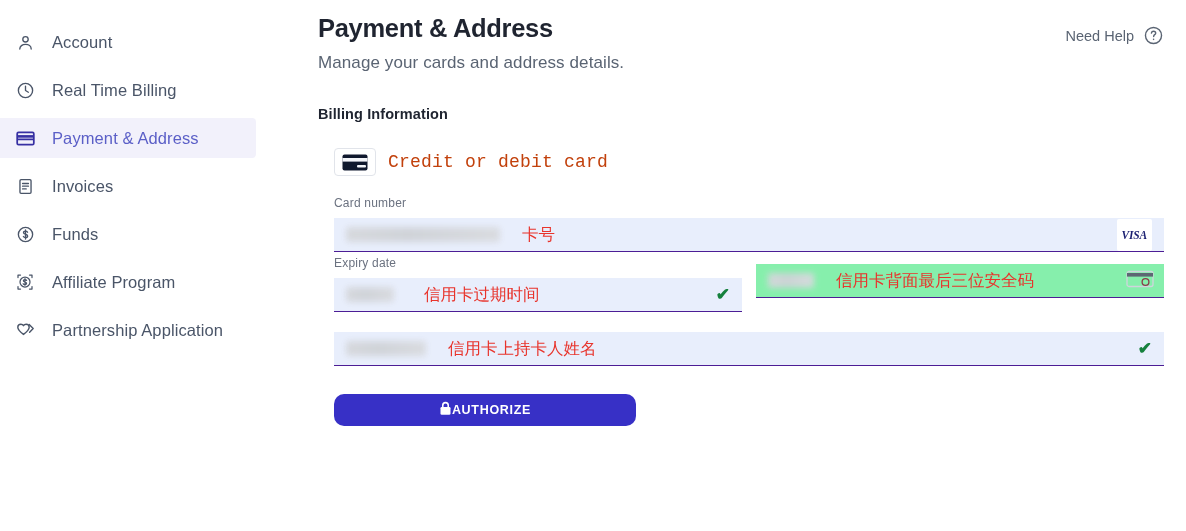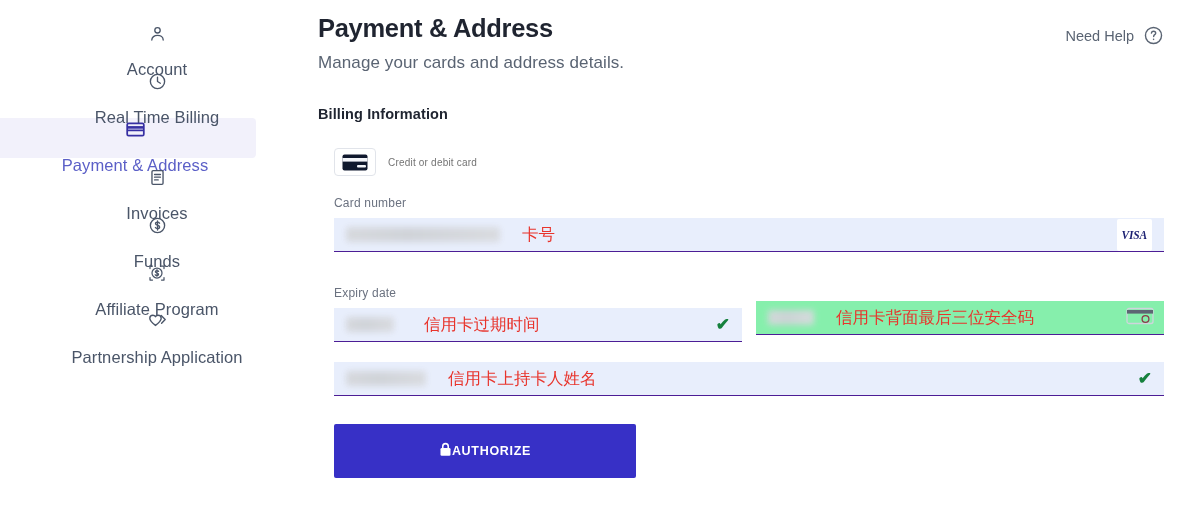--- a/index.html
+++ b/index.html
@@ -11,21 +11,20 @@
   }
   .page { position: relative; width: 1186px; height: 531px; display: flex; }
 
   
   .sidebar { width: 300px; flex: 0 0 300px; padding-top: 22px; background: #fff; }
   .nav-item {
     display: flex; align-items: center;
     height: 40px; padding-left: 14px;
     gap: 16px; cursor: pointer;
     border-radius: 0 4px 4px 0;
-    flex-direction: column;
   }
   .nav-item .nav-label {
     font-size: 16.5px; color: #4a5568; letter-spacing: .1px; white-space: nowrap;
   }
   .nav-item .ico { width: 22px; height: 22px; display: flex; align-items: center; justify-content: center; color: #4a5568; flex: 0 0 22px; }
   .nav-item.active { background: #f2f1fb; width: 256px; }
   .nav-item.active .nav-label { color: #5b5fc7; }
   .nav-item.active .ico { color: #3730a3; }
   .nav-gap { height: 8px; }
 
@@ -40,21 +39,21 @@
 
   .section-title { font-size: 14.5px; font-weight: bold; color: #1f2430; margin-top: 33px; letter-spacing: .1px; }
 
   .form { margin-top: 26px; margin-left: 16px; width: 830px; position: relative; }
 
   .card-type-row { display: flex; align-items: center; gap: 12px; }
   .card-brand-box {
     width: 42px; height: 28px; border: 1px solid #e1e4ea; border-radius: 4px;
     display: flex; align-items: center; justify-content: center; background: #fff;
   }
-  .card-type-label { font-size: 10px; color: #737373; letter-spacing: .2px; }
+  .card-type-label { font-size: 18px; color: #c2410c; letter-spacing: .2px; font-family: Liberation Mono, monospace; }
 
   .field-label { font-size: 12px; color: #6b7280; letter-spacing: .2px; }
 
   .field {
     position: relative; margin-top: 8px;
     height: 34px; border-bottom: 1px solid #4c1d95;
     display: flex; align-items: center;
   }
   .field.filled { background: #e8eefc; }
   .field.plain  { background: #86efac; }
@@ -71,28 +70,28 @@
   .check { margin-left: auto; color: #15803d; font-size: 17px; font-weight: bold; padding-right: 12px; line-height: 1; }
 
   .visa {
     margin-left: auto; margin-right: 12px; background: #fff;
     padding: 10px 5px; border-radius: 2px;
     font-family: "Liberation Serif", serif; font-style: italic; font-weight: bold;
     font-size: 11.5px; color: #1a1f71; letter-spacing: -.2px;
   }
   .cvc-ico { margin-left: auto; margin-right: 10px; }
 
-  .row-2 { display: flex; gap: 14px; margin-top: 34px; align-items: center; }
+  .row-2 { display: flex; gap: 14px; margin-top: 4px; }
   .col { width: 408px; }
 
   .field-block { margin-top: 20px; }
 
   .authorize {
-    margin-top: 28px; width: 302px; height: 54px;
-    background: #3730c6; border: none; border-radius: 2px;
+    margin-top: 28px; width: 302px; height: 32px;
+    background: #3730c6; border: none; border-radius: 10px;
     display: flex; align-items: center; justify-content: center; 
     cursor: pointer;
   }
   .authorize .btn-label {
     color: #fff; font-size: 12.5px; font-weight: bold; letter-spacing: .7px;
   }
 </style>
 </head>
 <body>
 

